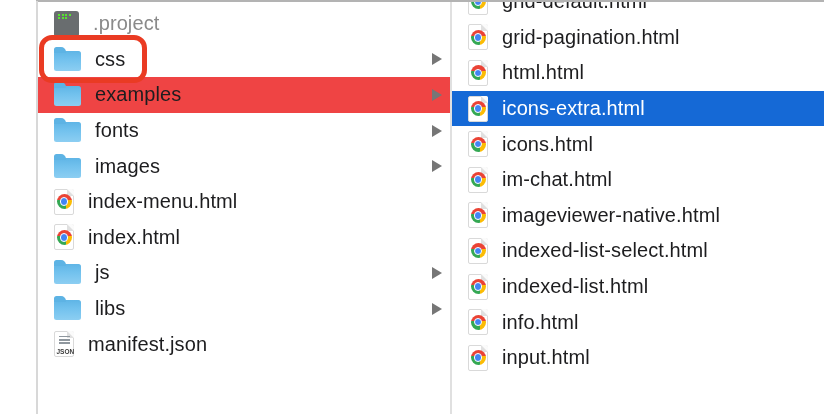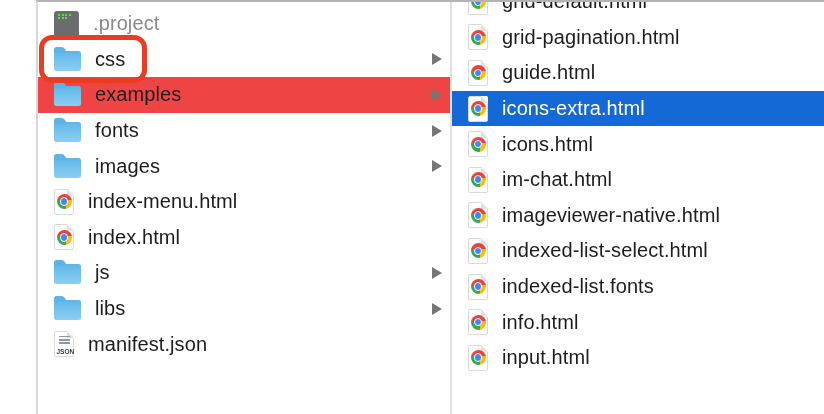--- a/index.html
+++ b/index.html
@@ -165,21 +165,21 @@
             <span class="chrome-logo"></span>
           </span>
         <span class="label">grid-pagination.html</span>
       </div>
 
       <div class="row">
         <span class="icon page">
             <span class="fold"></span>
             <span class="chrome-logo"></span>
           </span>
-        <span class="label">guide.html</span>
+        <span class="label">html.html</span>
       </div>
 
       <div class="row sel-blue">
         <span class="icon page">
             <span class="fold"></span>
             <span class="chrome-logo"></span>
           </span>
         <span class="label">icons-extra.html</span>
       </div>
 
@@ -214,21 +214,21 @@
             <span class="chrome-logo"></span>
           </span>
         <span class="label">indexed-list-select.html</span>
       </div>
 
       <div class="row">
         <span class="icon page">
             <span class="fold"></span>
             <span class="chrome-logo"></span>
           </span>
-        <span class="label">indexed-list.fonts</span>
+        <span class="label">indexed-list.html</span>
       </div>
 
       <div class="row">
         <span class="icon page">
             <span class="fold"></span>
             <span class="chrome-logo"></span>
           </span>
         <span class="label">info.html</span>
       </div>
 

